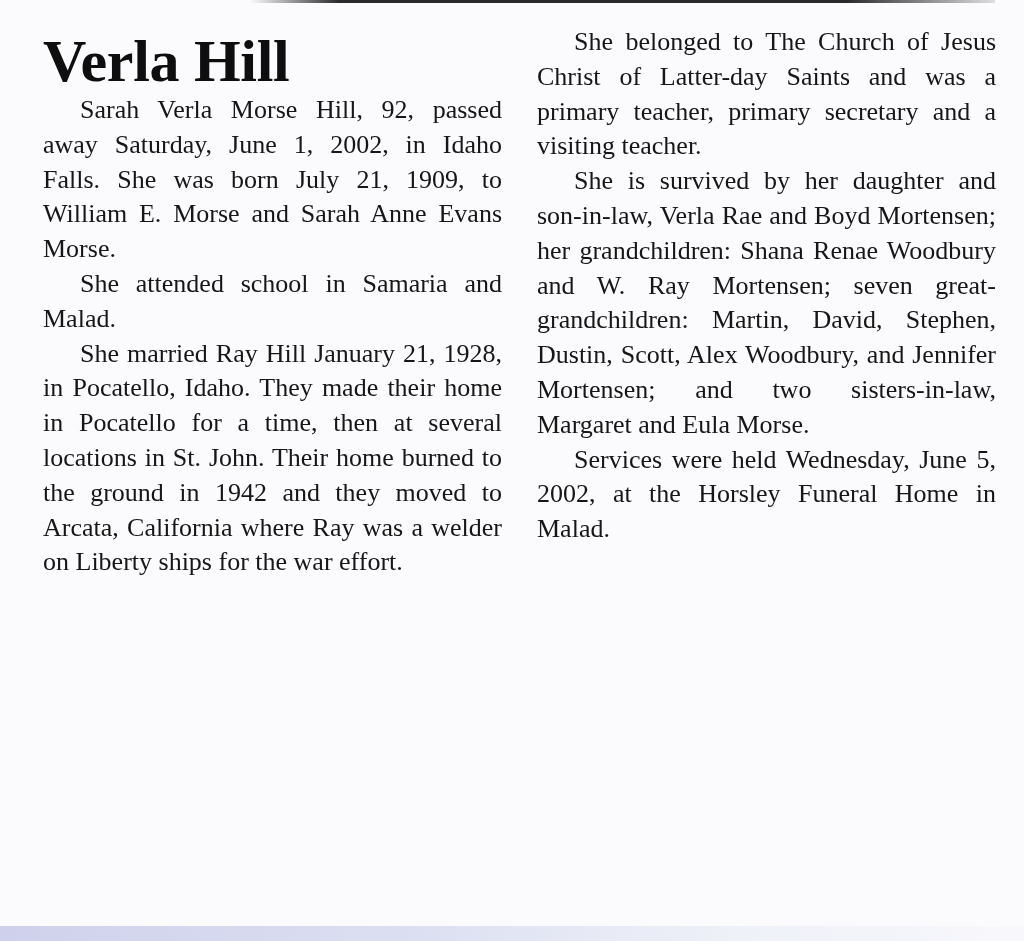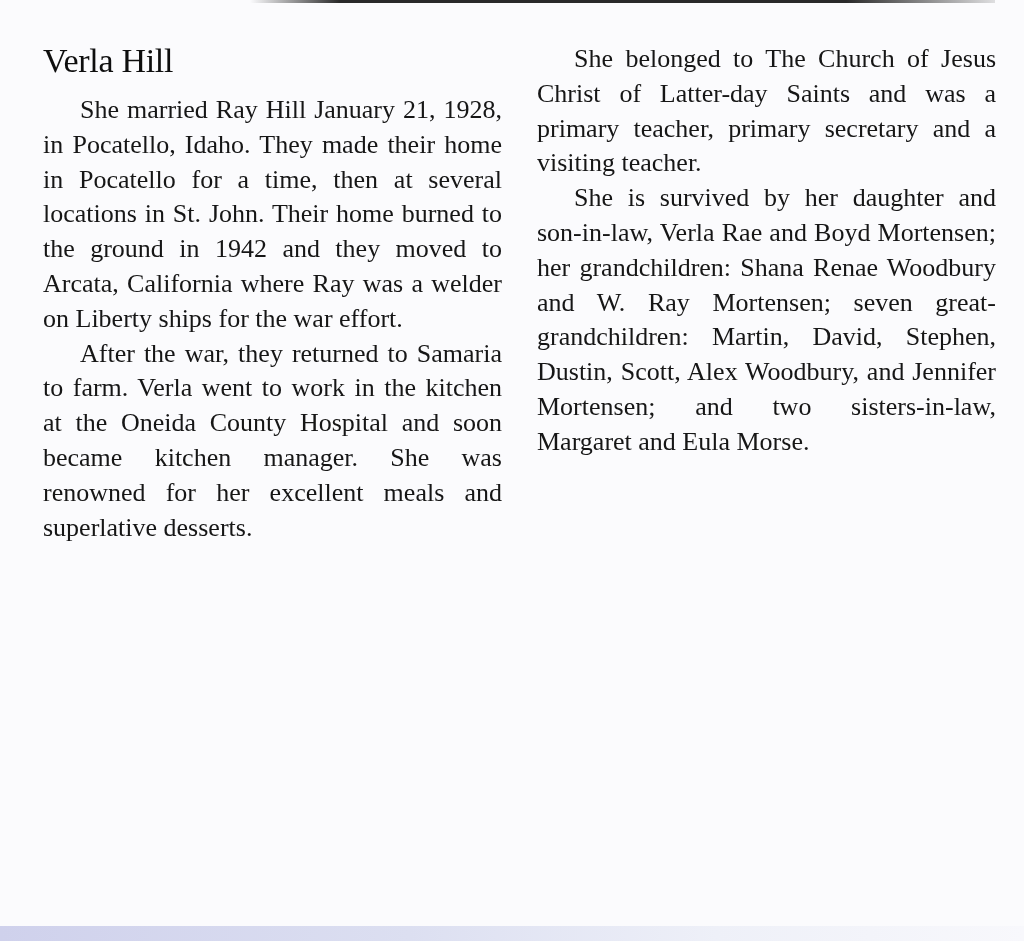--- a/index.html
+++ b/index.html
@@ -38,51 +38,53 @@
     .col-left {
       left: 43px;
       width: 459px;
     }
     .col-right {
       left: 537px;
       width: 459px;
     }
     .headline {
       font-family: "Liberation Serif", "DejaVu Serif", serif;
-      font-weight: normal;
-      font-size: 34px;
+      font-weight: bold;
+      font-size: 60px;
       line-height: 56px;
       margin: 33px 0 0 0;
       letter-spacing: -0.3px;
       color: #0e0e0e;
     }
     .para {
       font-size: 26px;
       line-height: 34.8px;
       margin: 0;
       text-align: justify;
       text-indent: 37px;
       hyphens: none;
     }
     .col-left .para:first-of-type {
       margin-top: 4px;
     }
     .col-right .para.first {
-      margin-top: 42px;
+      margin-top: 25px;
     }
   </style>
 </head>
 <body>
 
 <div class="top-rule"></div>
 
 <div class="column col-left">
   <h1 class="headline">Verla Hill</h1>
+  <p class="para">Sarah Verla Morse Hill, 92, passed away Saturday, June 1, 2002, in Idaho Falls. She was born July 21, 1909, to William E. Morse and Sarah Anne Evans Morse.</p>
+  <p class="para">She attended school in Samaria and Malad.</p>
   <p class="para">She married Ray Hill January 21, 1928, in Pocatello, Idaho. They made their home in Pocatello for a time, then at several locations in St. John. Their home burned to the ground in 1942 and they moved to Arcata, California where Ray was a welder on Liberty ships for the war effort.</p>
-  <p class="para">After the war, they returned to Samaria to farm. Verla went to work in the kitchen at the Oneida County Hospital and soon became kitchen manager. She was renowned for her excellent meals and superlative desserts.</p>
 </div>
 
 <div class="column col-right">
   <p class="para first">She belonged to The Church of Jesus Christ of Latter-day Saints and was a primary teacher, primary secretary and a visiting teacher.</p>
   <p class="para">She is survived by her daughter and son-in-law, Verla Rae and Boyd Mortensen; her grandchildren: Shana Renae Woodbury and W. Ray Mortensen; seven great-grandchil­dren: Martin, David, Stephen, Dustin, Scott, Alex Woodbury, and Jennifer Mortensen; and two sis­ters-in-law, Margaret and Eula Morse.</p>
+  <p class="para">Services were held Wednesday, June 5, 2002, at the Horsley Funeral Home in Malad.</p>
 </div>
 
 <div class="bottom-band"></div>
 
 </body></html>

